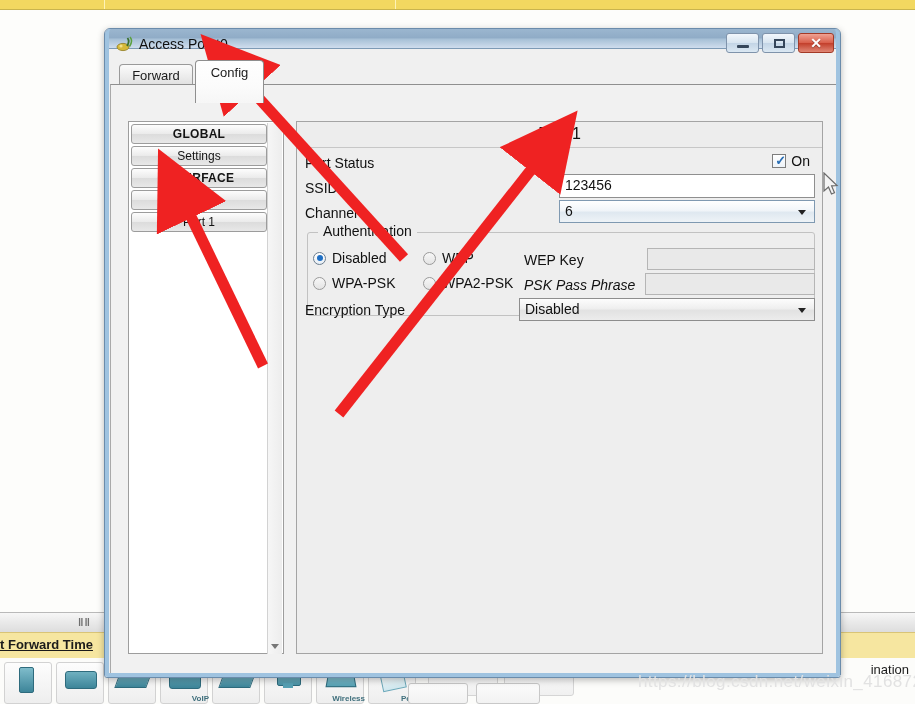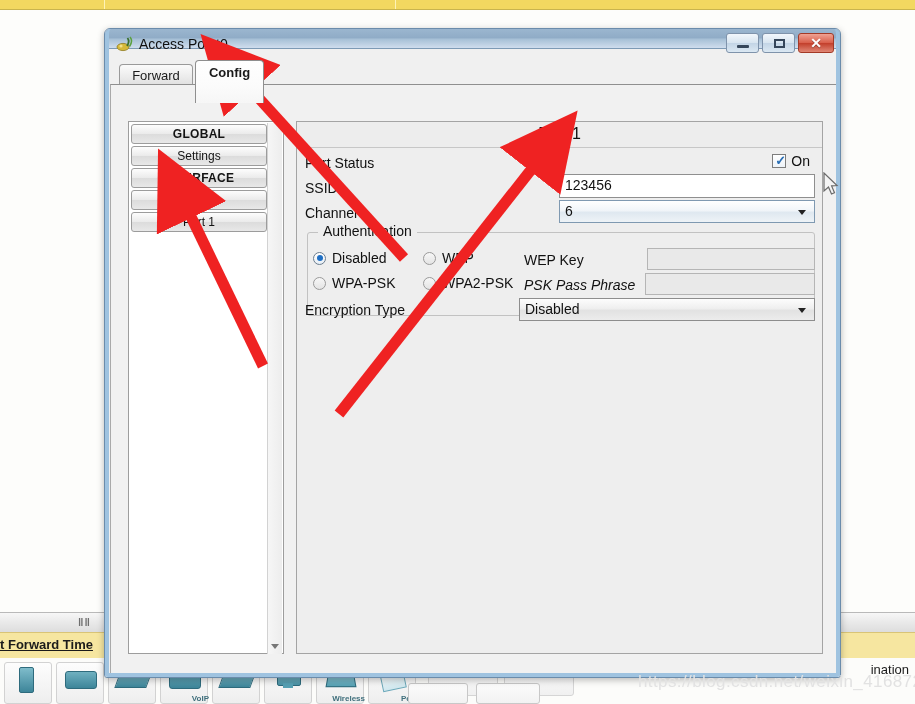--- a/index.html
+++ b/index.html
@@ -283,21 +283,21 @@
     line-height: 21px;
     box-sizing: border-box;
   }
   .tab.active {
     top: 0px;
     height: 43px;
     line-height: 24px;
     background: linear-gradient(to bottom,#ffffff 0%,#fbfbfb 60%,#f6f6f6 100%);
     border-color: #8f8f8f;
     z-index: 3;
-    font-weight: bold;
+    font-weight: normal;
   }
 
   .tab-content {
     position: absolute;
     left: 5px; top: 55px;
     width: 727px; height: 590px;
     background: #f1f1f1;
     border: 1px solid #a9a9a9;
     border-top-color: #8f8f8f;
     box-sizing: border-box;

